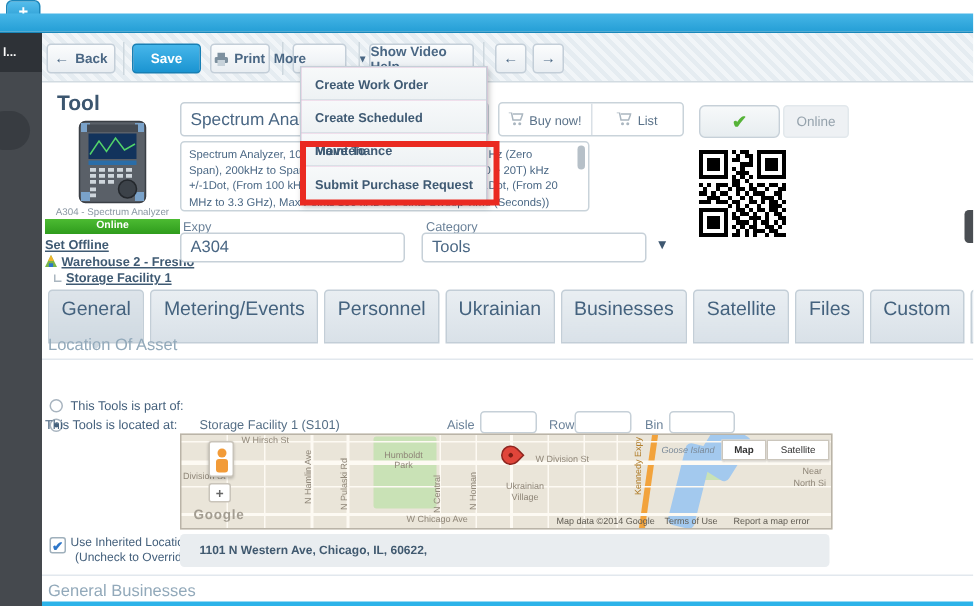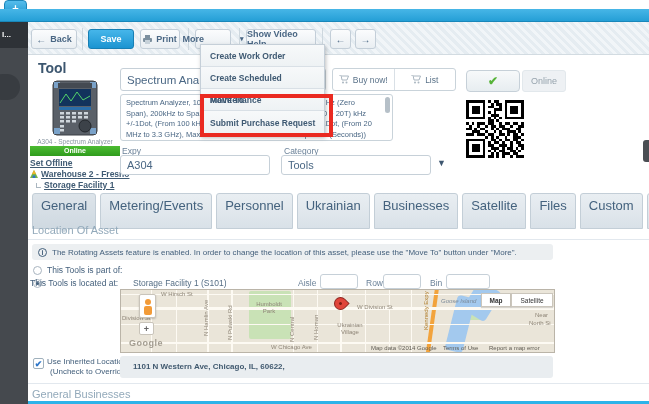--- a/index.html
+++ b/index.html
@@ -491,24 +491,20 @@
     <div class="tab">Ukrainian</div>
     <div class="tab">Businesses</div>
     <div class="tab">Satellite</div>
     <div class="tab">Files</div>
     <div class="tab">Custom</div>
     <div class="tab">Log</div>
   </div>
 
   <div class="section-head" style="left:32px;top:224px;">Location Of Asset</div>
   <div class="hairline" style="left:28px;top:239px;width:621px;"></div>
-  <div class="abs" id="notice">
-    <span id="info-icon">i</span>
-    <span>The Rotating Assets feature is enabled. In order to change the location of this asset, please use the "Move To" button under "More".</span>
-  </div>
 
   <div class="radio" style="left:33px;top:266px;"></div>
   <div class="radio-label" style="left:47px;top:265px;">This Tools is part of:</div>
   <div class="radio sel" style="left:33px;top:279px;"></div>
   <div class="radio-label" style="left:30px;top:278px;">This Tools is located at:</div>
   <div class="radio-label" style="left:133px;top:278px;color:#556e85;">Storage Facility 1 (S101)</div>
   <div class="field-label" style="left:298px;top:278px;">Aisle</div>
   <input class="mini-input" style="left: 320px; top: 274px; width: 38px;">
   <div class="field-label" style="left:366px;top:278px;">Row</div>
   <input class="mini-input" style="left: 383px; top: 274px; width: 38px;">

